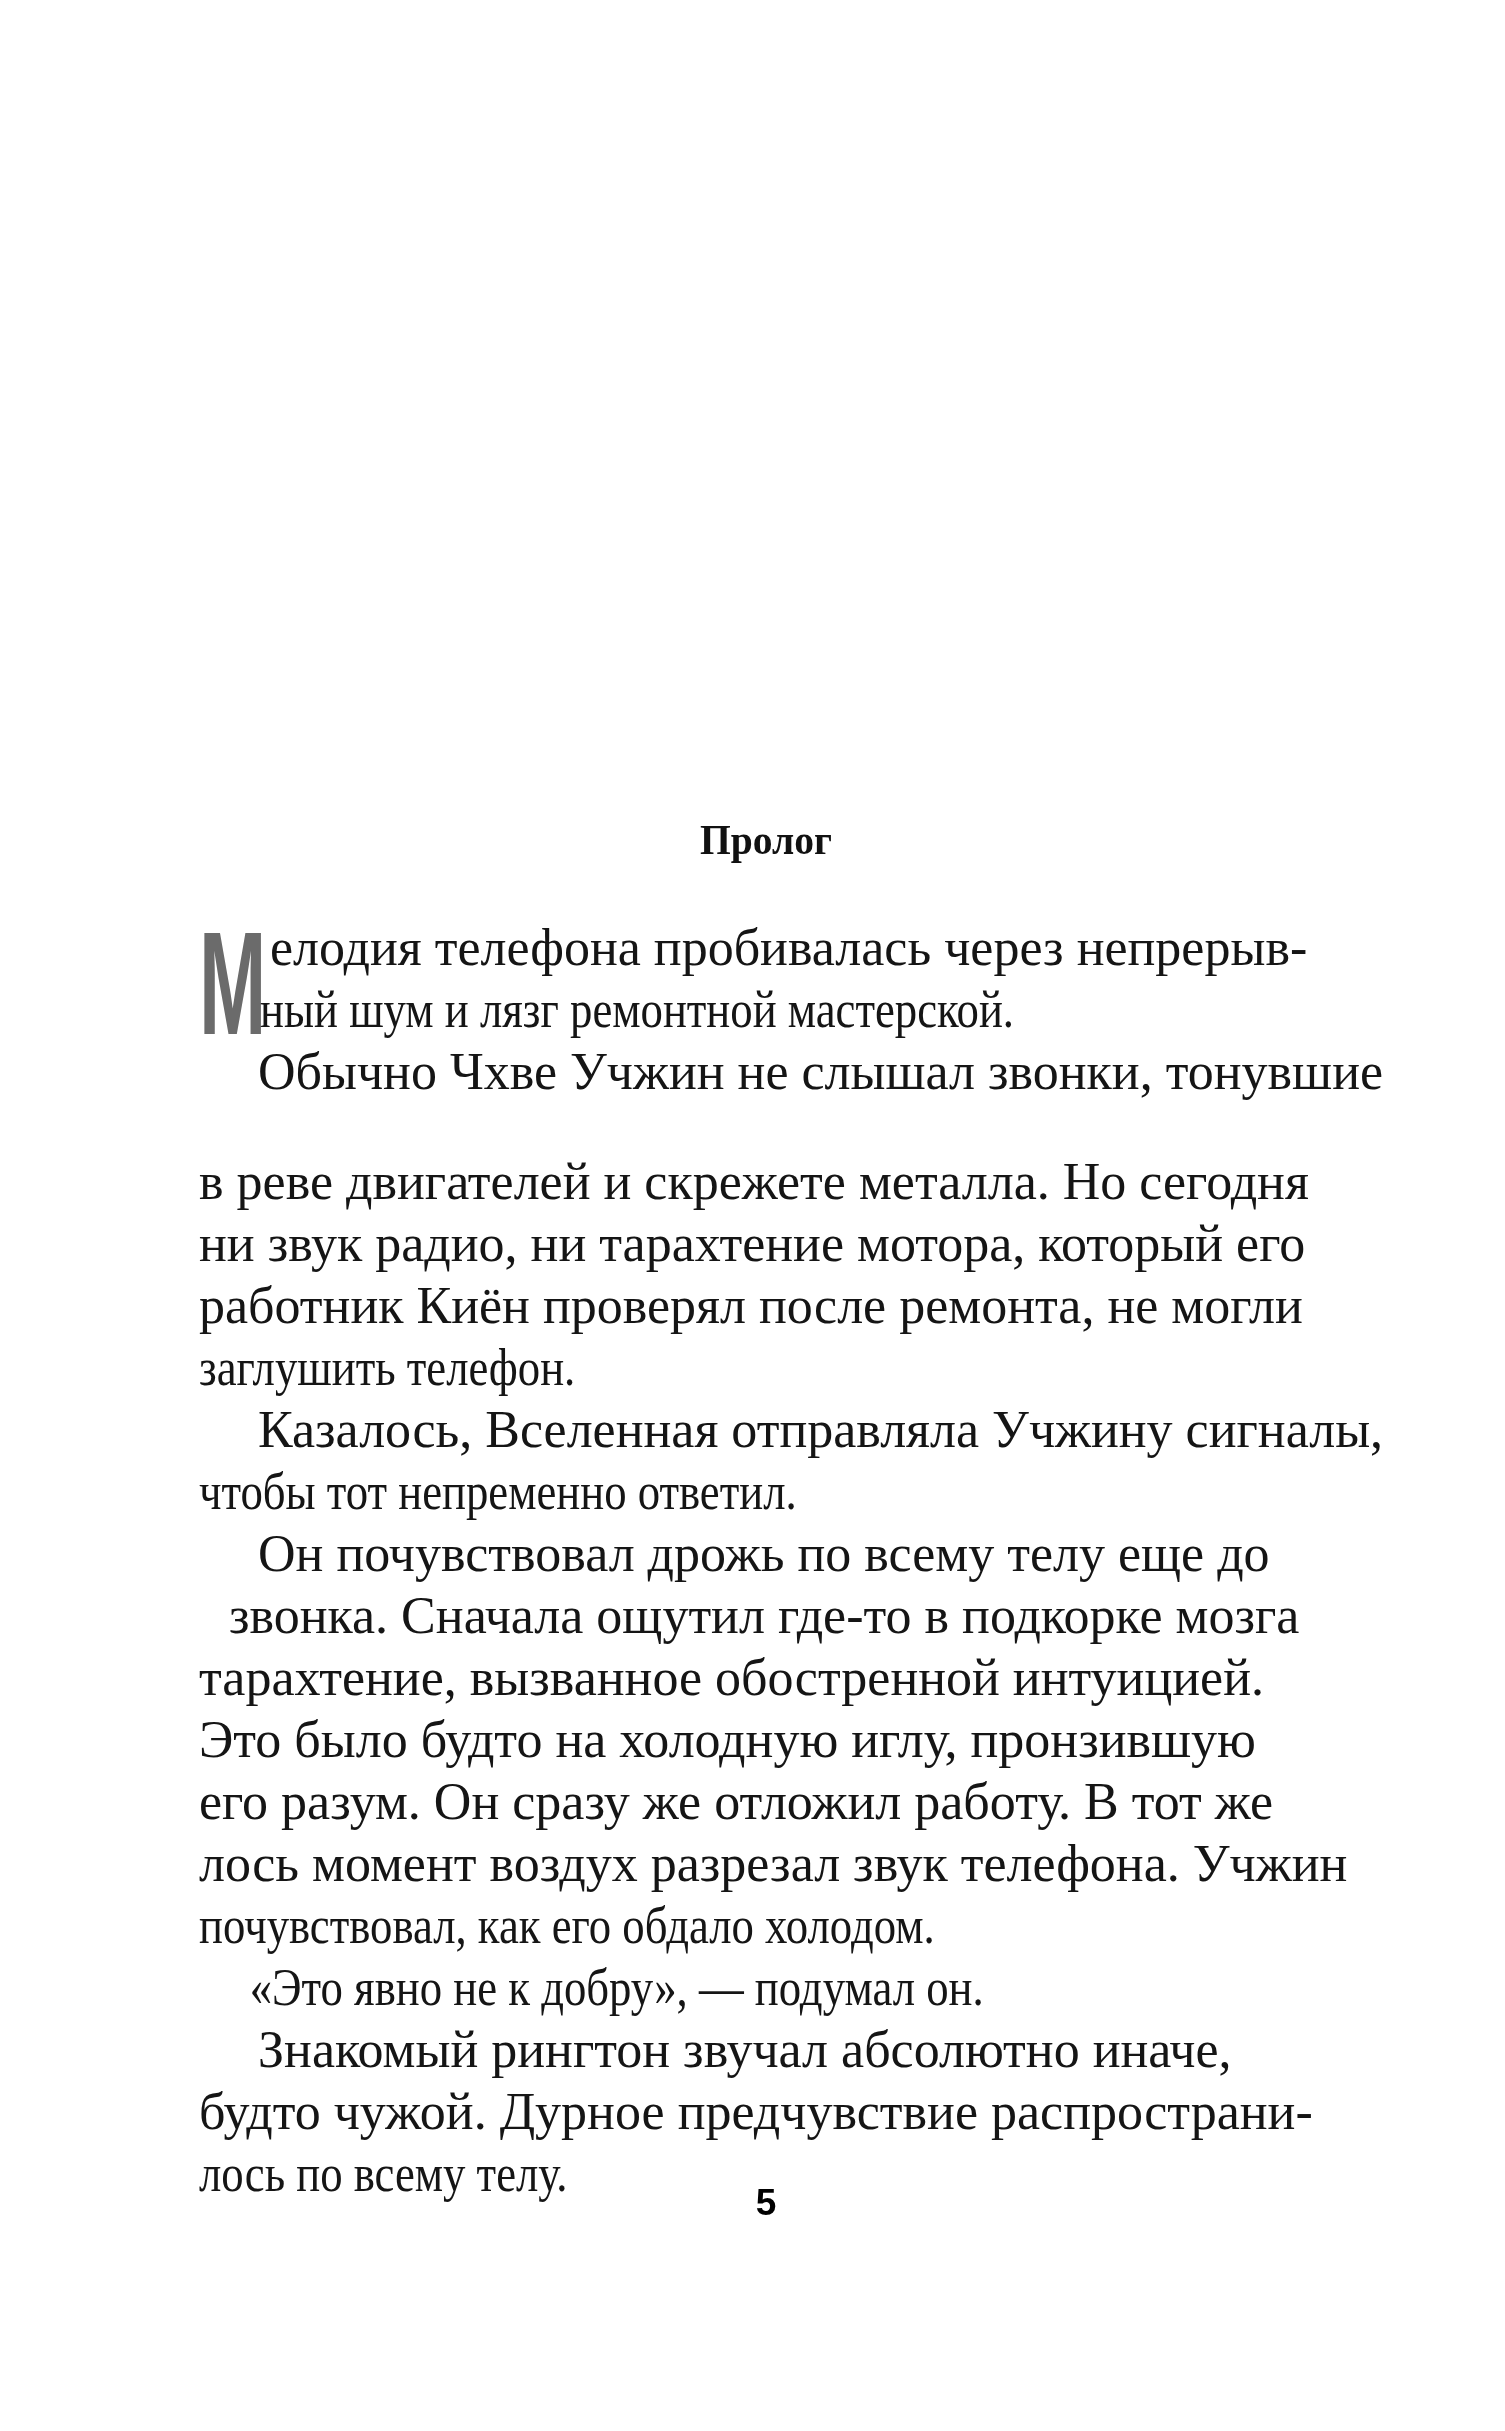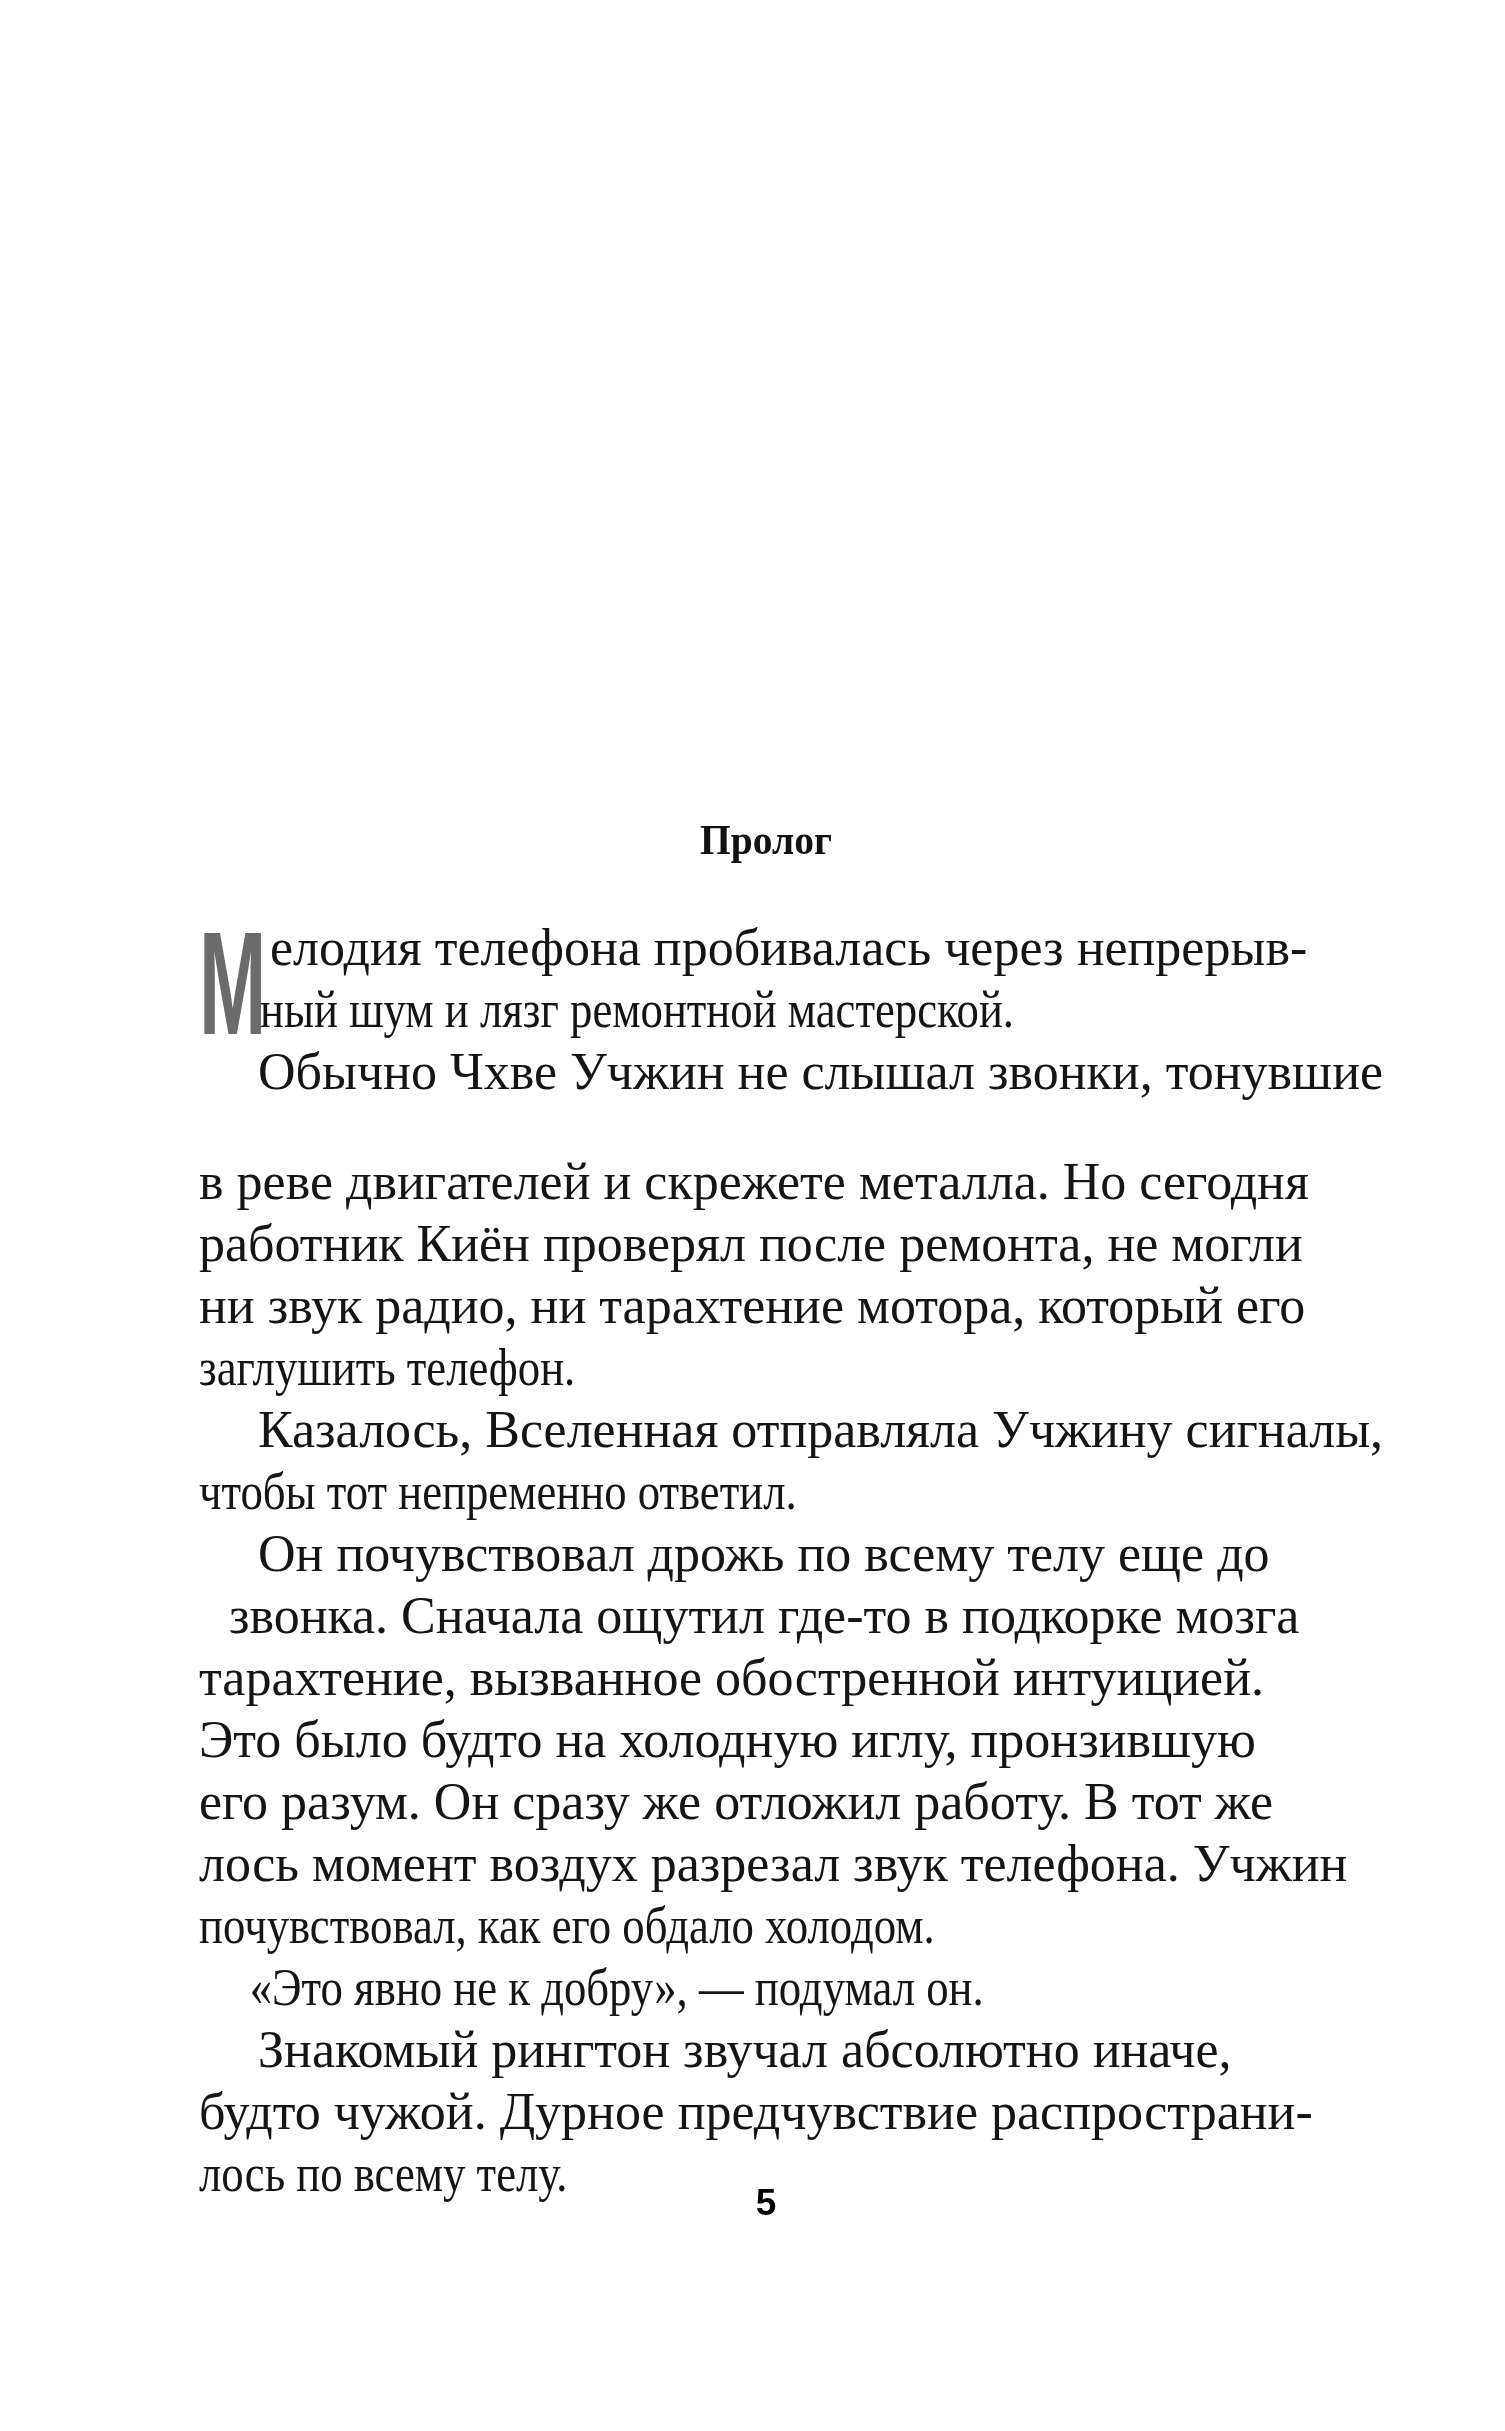--- a/index.html
+++ b/index.html
@@ -45,22 +45,22 @@
 
   <div class="dropcap">
     <span>М</span>
   </div>
 
   <div class="body-text">
     <span class="line dc-line" style="transform: scaleX(1);">елодия телефона пробивалась через непрерыв-</span>
     <span class="line dc-line" style="transform: scaleX(0.86);">ный шум и лязг ремонтной мастерской.</span>
     <span class="line indent" style="transform: scaleX(1); text-align: center;">Обычно Чхве Учжин не слышал звонки, тонувшие</span>
     <span class="line" style="transform: scaleX(1); margin-top: 48px;">в реве двигателей и скрежете металла. Но сегодня</span>
+    <span class="line" style="transform: scaleX(1);">ни звук радио, ни тарахтение мотора, который его</span>
     <span class="line" style="transform: scaleX(1);">работник Киён проверял после ремонта, не могли</span>
-    <span class="line" style="transform: scaleX(1);">ни звук радио, ни тарахтение мотора, который его</span>
     <span class="line" style="transform: scaleX(0.86);">заглушить телефон.</span>
     <span class="line indent" style="transform: scaleX(1);">Казалось, Вселенная отправляла Учжину сигналы,</span>
     <span class="line" style="transform: scaleX(0.86);">чтобы тот непременно ответил.</span>
     <span class="line indent" style="transform: scaleX(1);">Он почувствовал дрожь по всему телу еще до</span>
     <span class="line" style="transform: scaleX(1); margin-left: 30px;">звонка. Сначала ощутил где-то в подкорке мозга</span>
     <span class="line" style="transform: scaleX(1);">тарахтение, вызванное обостренной интуицией.</span>
     <span class="line" style="transform: scaleX(1);">Это было будто на холодную иглу, пронзившую</span>
     <span class="line" style="transform: scaleX(1);">его разум. Он сразу же отложил работу. В тот же</span>
     <span class="line" style="transform: scaleX(1);">лось момент воздух разрезал звук телефона. Учжин</span>
     <span class="line" style="transform: scaleX(0.86);">почувствовал, как его обдало холодом.</span>

